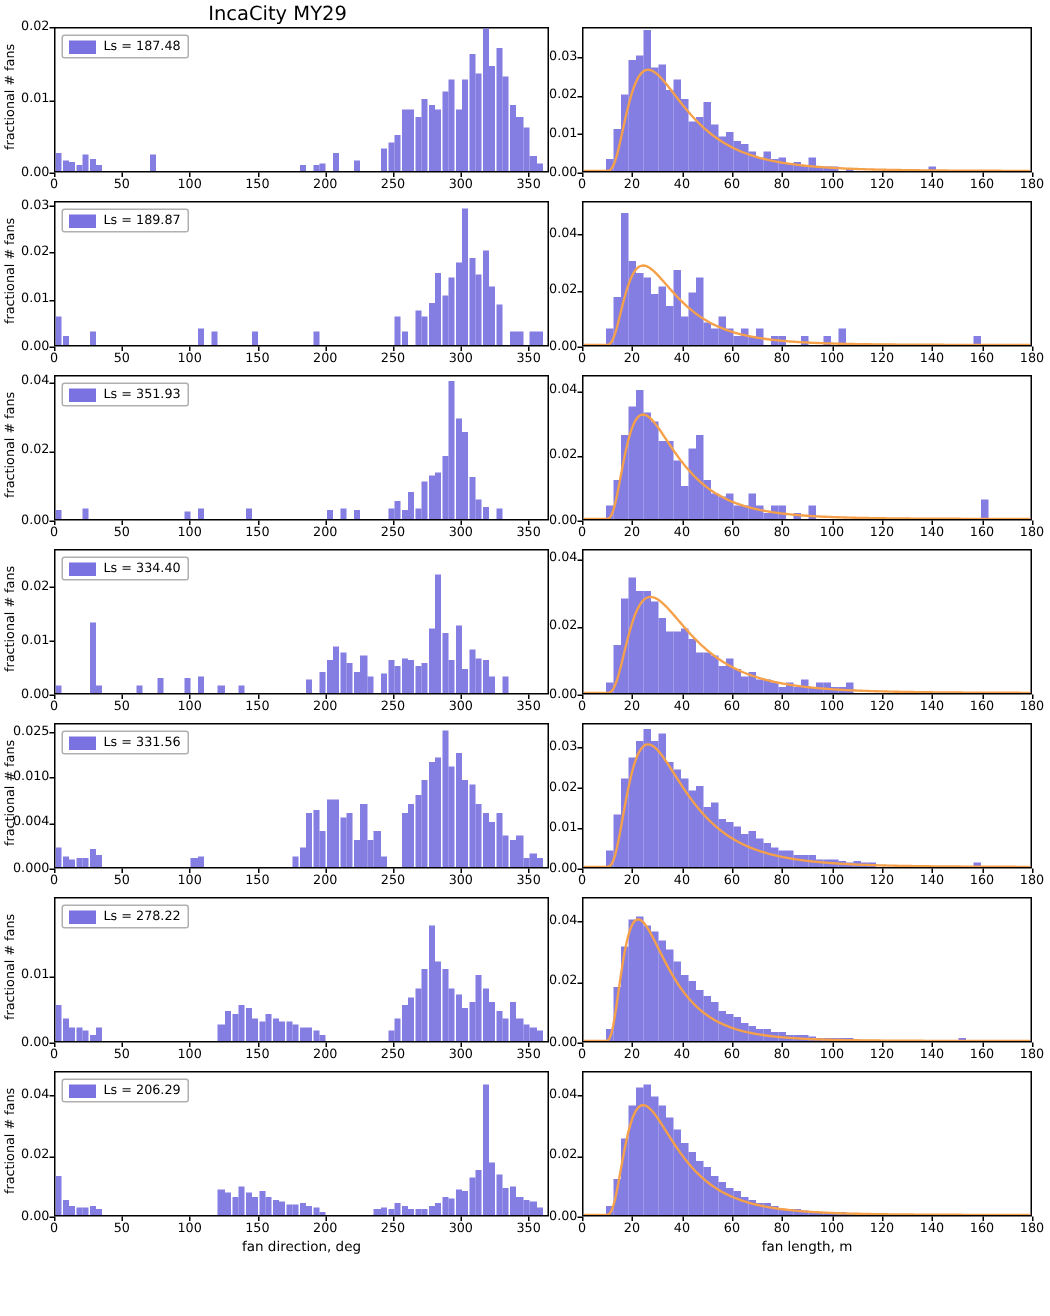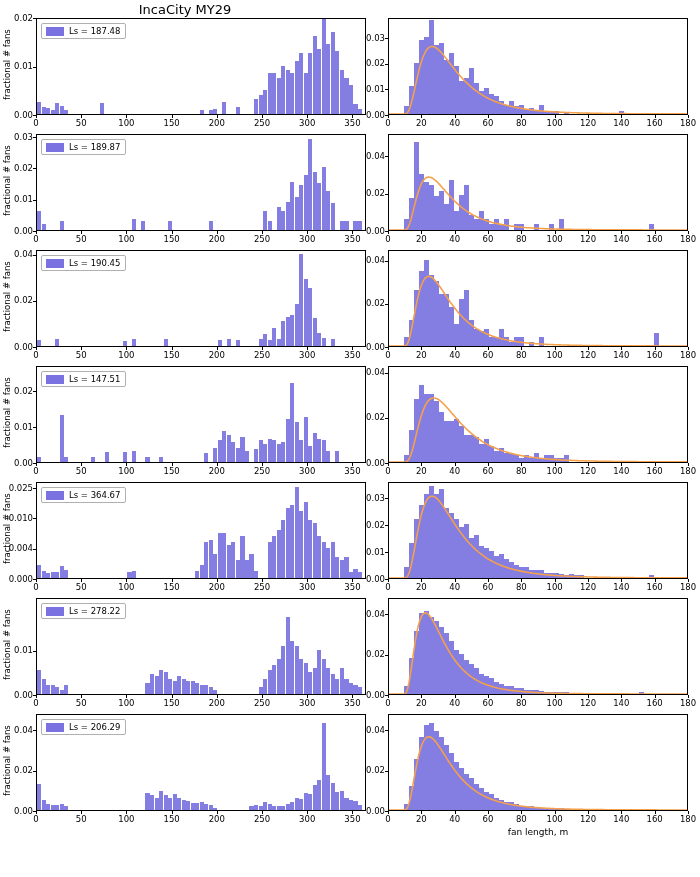--- a/index.html
+++ b/index.html
@@ -440,21 +440,21 @@
       <div class="tickmark-x" style="left: 180.822px;"></div>
       <div class="xtick" style="left: 212.027px; width: 28px; top: 100px;">250</div>
       <div class="tickmark-x" style="left: 226.027px;"></div>
       <div class="xtick" style="left: 257.233px; width: 28px; top: 100px;">300</div>
       <div class="tickmark-x" style="left: 271.233px;"></div>
       <div class="xtick" style="left: 302.438px; width: 28px; top: 100px;">350</div>
       <div class="tickmark-x" style="left: 316.438px;"></div>
       <div class="ylabel" style="left: -34px; top: 81.5px;">fractional # fans</div>
       <div class="legend">
         <span class="legend-swatch" style="background: rgb(122, 114, 224);"></span>
-        <span class="legend-label">Ls = 190.45</span>
+        <span class="legend-label">Ls = 351.93</span>
       </div>
     </div>
     <div class="panel" style="left: 388px; top: 250px; width: 300px; height: 97px;">
       <div class="plotbox">
         <div class="bars">
           <div class="bar" style="left: 15px; width: 4.6px; height: 8.62222px; background: rgb(122, 114, 224);"></div>
           <div class="bar" style="left: 20px; width: 4.6px; height: 25.8667px; background: rgb(122, 114, 224);"></div>
           <div class="bar" style="left: 25px; width: 4.6px; height: 56.0444px; background: rgb(122, 114, 224);"></div>
           <div class="bar" style="left: 30px; width: 4.6px; height: 75.4444px; background: rgb(122, 114, 224);"></div>
           <div class="bar" style="left: 35px; width: 4.6px; height: 86.2222px; background: rgb(122, 114, 224);"></div>
@@ -571,21 +571,21 @@
       <div class="tickmark-x" style="left: 180.822px;"></div>
       <div class="xtick" style="left: 212.027px; width: 28px; top: 100px;">250</div>
       <div class="tickmark-x" style="left: 226.027px;"></div>
       <div class="xtick" style="left: 257.233px; width: 28px; top: 100px;">300</div>
       <div class="tickmark-x" style="left: 271.233px;"></div>
       <div class="xtick" style="left: 302.438px; width: 28px; top: 100px;">350</div>
       <div class="tickmark-x" style="left: 316.438px;"></div>
       <div class="ylabel" style="left: -34px; top: 81.5px;">fractional # fans</div>
       <div class="legend">
         <span class="legend-swatch" style="background: rgb(122, 114, 224);"></span>
-        <span class="legend-label">Ls = 147.51</span>
+        <span class="legend-label">Ls = 334.40</span>
       </div>
     </div>
     <div class="panel" style="left: 388px; top: 366px; width: 300px; height: 97px;">
       <div class="plotbox">
         <div class="bars">
           <div class="bar" style="left: 15px; width: 4.6px; height: 6.76744px; background: rgb(122, 114, 224);"></div>
           <div class="bar" style="left: 20px; width: 4.6px; height: 31.5814px; background: rgb(122, 114, 224);"></div>
           <div class="bar" style="left: 25px; width: 4.6px; height: 63.1628px; background: rgb(122, 114, 224);"></div>
           <div class="bar" style="left: 30px; width: 4.6px; height: 76.6977px; background: rgb(122, 114, 224);"></div>
           <div class="bar" style="left: 35px; width: 4.6px; height: 67.6744px; background: rgb(122, 114, 224);"></div>
@@ -718,21 +718,21 @@
       <div class="tickmark-x" style="left: 180.822px;"></div>
       <div class="xtick" style="left: 212.027px; width: 28px; top: 100px;">250</div>
       <div class="tickmark-x" style="left: 226.027px;"></div>
       <div class="xtick" style="left: 257.233px; width: 28px; top: 100px;">300</div>
       <div class="tickmark-x" style="left: 271.233px;"></div>
       <div class="xtick" style="left: 302.438px; width: 28px; top: 100px;">350</div>
       <div class="tickmark-x" style="left: 316.438px;"></div>
       <div class="ylabel" style="left: -34px; top: 81.5px;">fractional # fans</div>
       <div class="legend">
         <span class="legend-swatch" style="background: rgb(122, 114, 224);"></span>
-        <span class="legend-label">Ls = 364.67</span>
+        <span class="legend-label">Ls = 331.56</span>
       </div>
     </div>
     <div class="panel" style="left: 388px; top: 482px; width: 300px; height: 97px;">
       <div class="plotbox">
         <div class="bars">
           <div class="bar" style="left: 15px; width: 4.6px; height: 10.7778px; background: rgb(122, 114, 224);"></div>
           <div class="bar" style="left: 20px; width: 4.6px; height: 35.0278px; background: rgb(122, 114, 224);"></div>
           <div class="bar" style="left: 25px; width: 4.6px; height: 59.2778px; background: rgb(122, 114, 224);"></div>
           <div class="bar" style="left: 30px; width: 4.6px; height: 72.75px; background: rgb(122, 114, 224);"></div>
           <div class="bar" style="left: 35px; width: 4.6px; height: 83.5278px; background: rgb(122, 114, 224);"></div>
@@ -1022,20 +1022,21 @@
       <div class="tickmark-x" style="left: 226.027px;"></div>
       <div class="xtick" style="left: 257.233px; width: 28px; top: 100px;">300</div>
       <div class="tickmark-x" style="left: 271.233px;"></div>
       <div class="xtick" style="left: 302.438px; width: 28px; top: 100px;">350</div>
       <div class="tickmark-x" style="left: 316.438px;"></div>
       <div class="ylabel" style="left: -34px; top: 81.5px;">fractional # fans</div>
       <div class="legend">
         <span class="legend-swatch" style="background: rgb(122, 114, 224);"></span>
         <span class="legend-label">Ls = 206.29</span>
       </div>
+      <div class="xlabel" style="left: 0px; width: 330px; top: 113px;">fan direction, deg</div>
     </div>
     <div class="panel" style="left: 388px; top: 714px; width: 300px; height: 97px;">
       <div class="plotbox">
         <div class="bars">
           <div class="bar" style="left: 15px; width: 4.6px; height: 6.0625px; background: rgb(122, 114, 224);"></div>
           <div class="bar" style="left: 20px; width: 4.6px; height: 24.25px; background: rgb(122, 114, 224);"></div>
           <div class="bar" style="left: 25px; width: 4.6px; height: 50.5208px; background: rgb(122, 114, 224);"></div>
           <div class="bar" style="left: 30px; width: 4.6px; height: 72.75px; background: rgb(122, 114, 224);"></div>
           <div class="bar" style="left: 35px; width: 4.6px; height: 84.875px; background: rgb(122, 114, 224);"></div>
           <div class="bar" style="left: 40px; width: 4.6px; height: 86.8958px; background: rgb(122, 114, 224);"></div>

